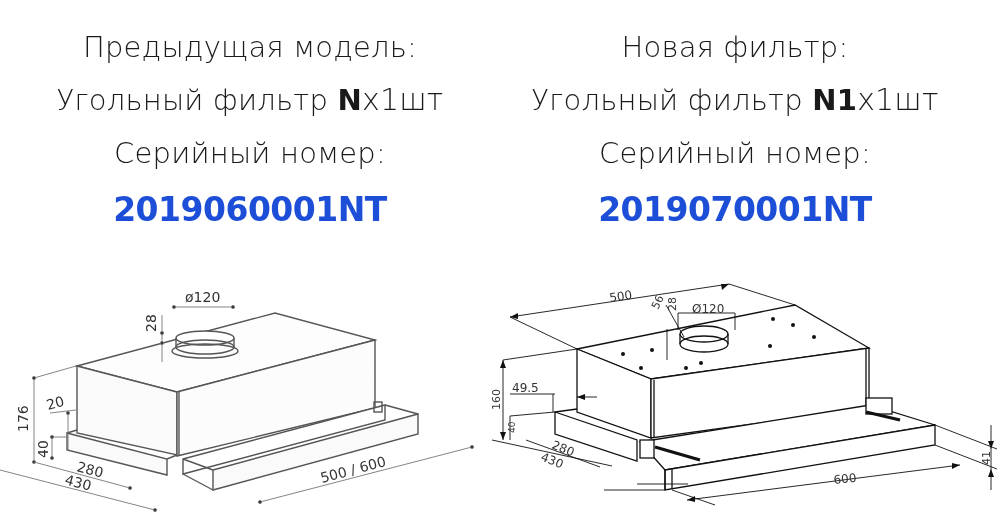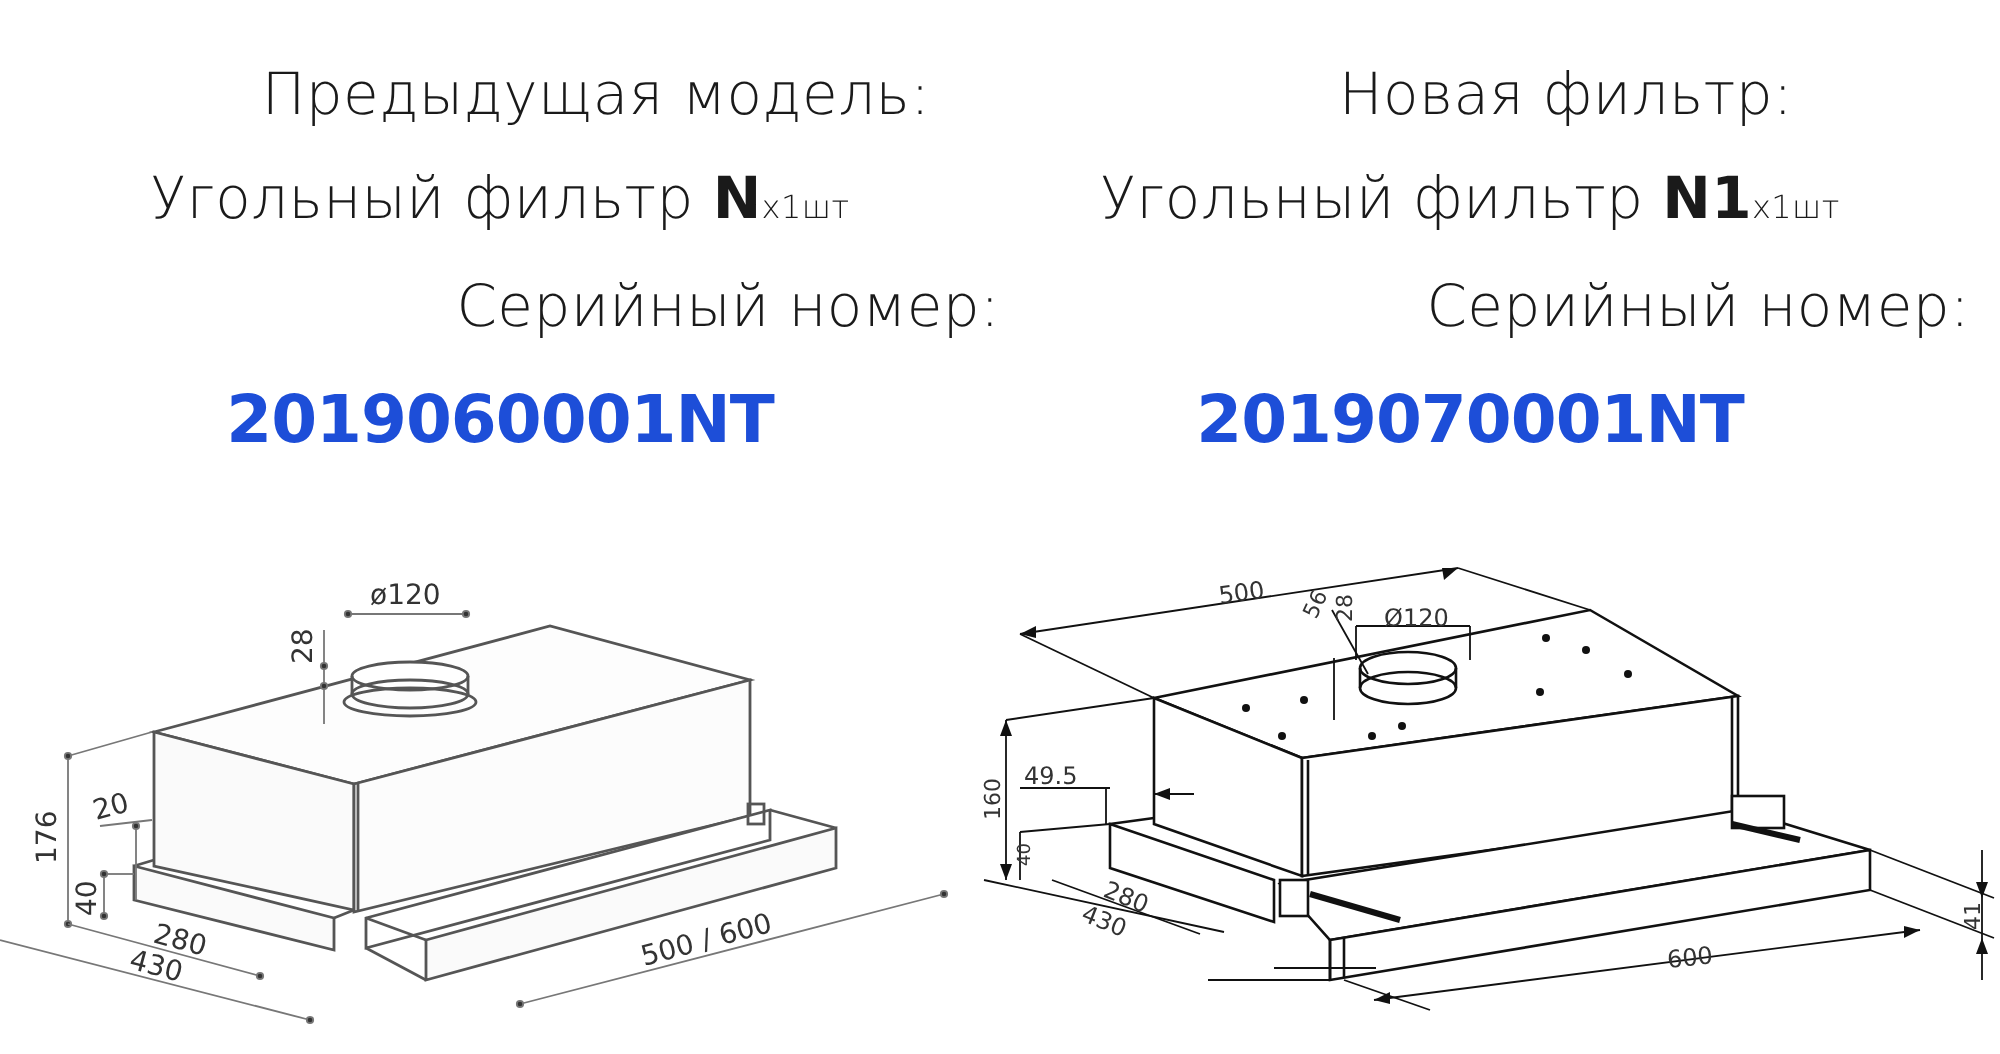--- a/index.html
+++ b/index.html
@@ -1,26 +1,26 @@
 <!DOCTYPE html>
 <html><head>
 <meta charset="utf-8">
 <style>
   html, body { margin: 0; padding: 0; background: #ffffff; }
   body { width: 1000px; height: 527px; position: relative; overflow: hidden; font-family: "DejaVu Sans", sans-serif; color: #1a1a1a; }
   .col { position: absolute; top: 0; width: 500px; text-align: center; }
   .col.left { left: 0; }
   .col.right { left: 485px; }
   .line { position: absolute; left: 0; width: 100%; font-size: 29px; font-weight: 300; letter-spacing: 0.2px; white-space: nowrap; }
-  .l1 { top: 30px; margin-left: 48px; }
+  .l1 { top: 30px; }
   .l2 { top: 82px; }
-  .l3 { top: 136px; text-align: right; }
+  .l3 { top: 136px; }
   .serial { top: 190px; font-size: 33px; font-weight: bold; color: #1d4ed8; letter-spacing: -0.5px; }
   .bold { font-weight: bold; }
-  .small { font-size: 16px; }
+  .small { font-size: 30px; }
   svg { position: absolute; top: 0; left: 0; }
   .dim { font-family: "DejaVu Sans", sans-serif; fill: #333; }
 </style>
 </head>
 <body>
 
 <div class="col left">
   <div class="line l1">Предыдущая модель:</div>
   <div class="line l2">
     <span>Угольный фильтр </span><span class="bold">N</span><span class="small">x1шт</span>

